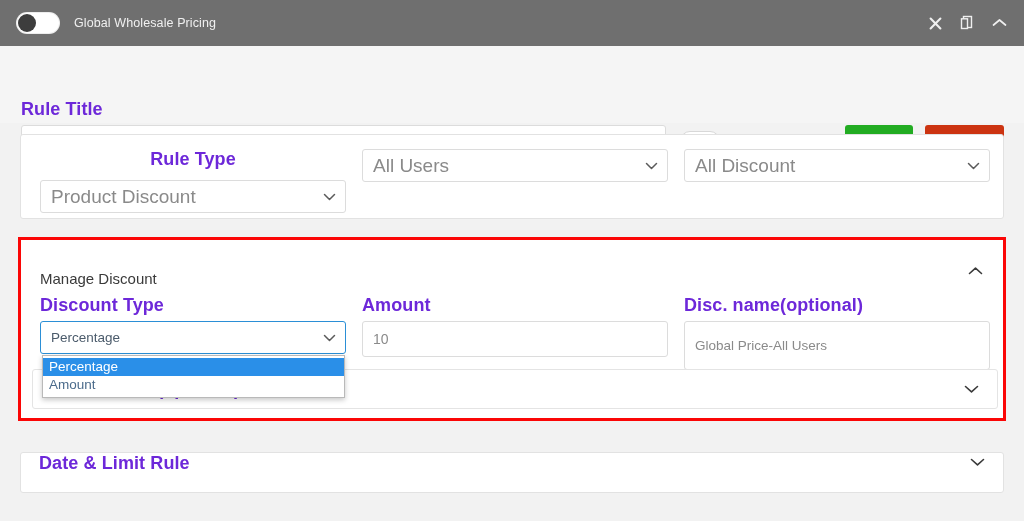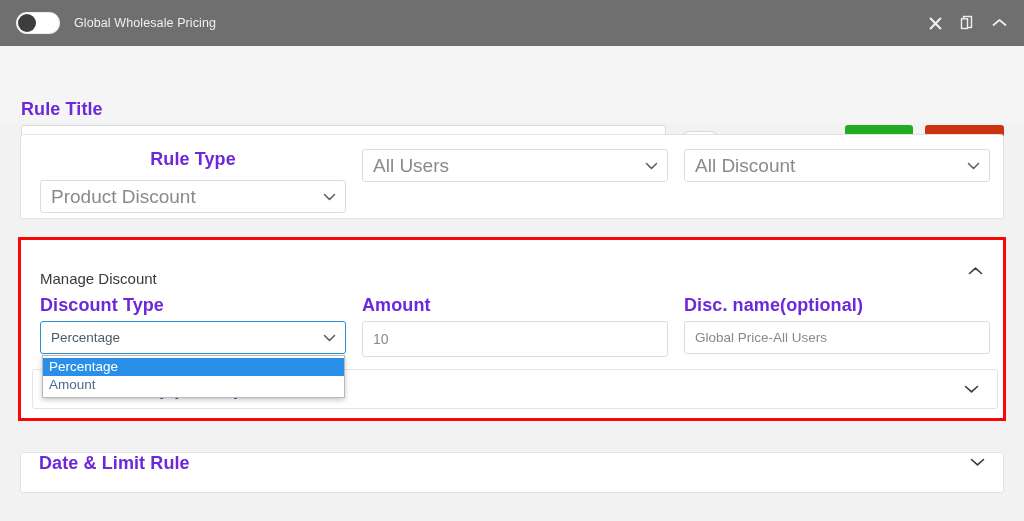--- a/index.html
+++ b/index.html
@@ -120,21 +120,21 @@
   }
   .dd-item.selected { background: #2a8fe8; color: #ffffff; }
 
   .amount-input {
     position: absolute; left: 341px; top: 81px; width: 306px; height: 36px;
     border: 1px solid #dcdcdc; border-radius: 3px; background: #fff;
     font-family: "Liberation Sans", sans-serif; font-size: 14px;
     color: #7b7b7b; padding: 0 10px;
   }
   .dname-input {
-    position: absolute; left: 663px; top: 81px; width: 306px; height: 33px;
+    position: absolute; left: 663px; top: 81px; width: 306px; height: 49px;
     border: 1px solid #dcdcdc; border-radius: 3px; background: #fff;
     font-family: "Liberation Sans", sans-serif; font-size: 13.5px;
     color: #6d28d9; padding: 0 10px;
   }
   .amount-input::placeholder, .dname-input::placeholder { color: #8a8a8a; }
 
   .conditions-row {
     position: absolute; left: 11px; top: 129px; width: 966px; height: 40px;
     border: 1px solid #e4e4e4; border-radius: 3px; background: #fff;
     display: flex; align-items: center; padding: 0 18px;

